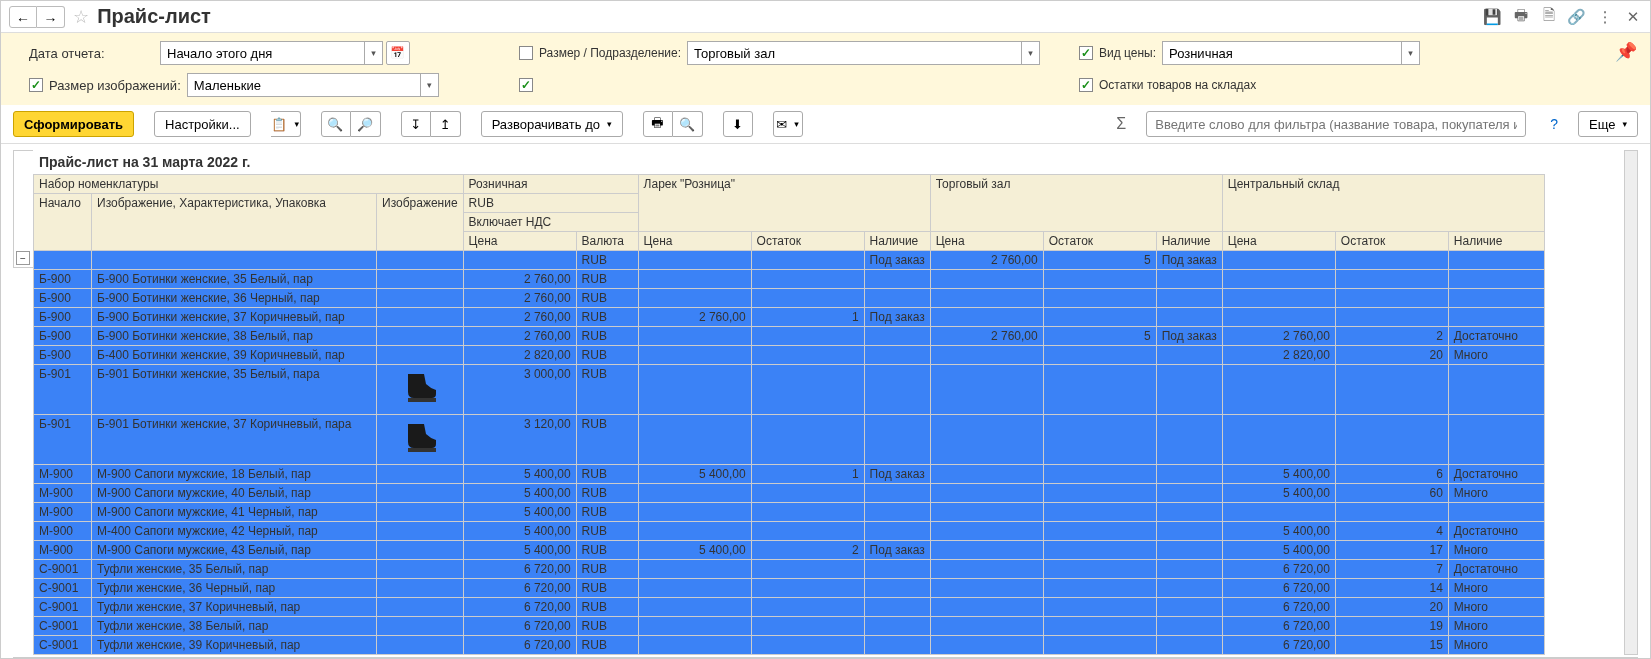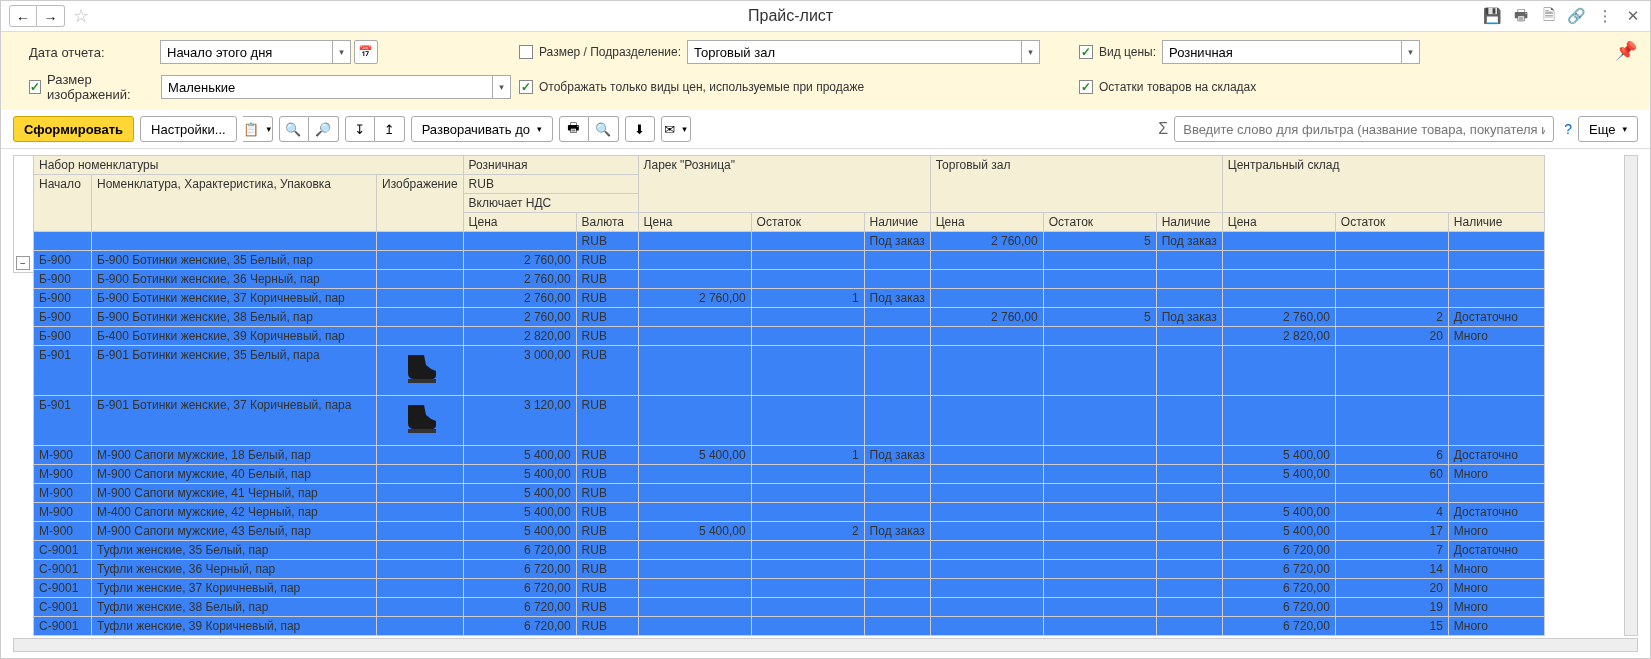--- a/index.html
+++ b/index.html
@@ -3,34 +3,34 @@
 <meta charset="utf-8">
 <style>
 * { box-sizing: border-box; margin: 0; padding: 0; }
 body { font-family: Arial, sans-serif; font-size: 12px; color: #333; background: #fff; }
 .window { width: 1651px; height: 659px; border: 1px solid #ccc; display: flex; flex-direction: column; }
 .titlebar { display: flex; align-items: center; padding: 4px 8px; border-bottom: 1px solid #ddd; background: #fff; }
 .nav-btn { width: 28px; height: 22px; border: 1px solid #bbb; background: #fff; display: inline-flex; align-items: center; justify-content: center; cursor: pointer; font-size: 14px; }
 .nav-btn:first-of-type { border-radius: 3px 0 0 3px; }
 .nav-btn:nth-of-type(2) { border-left: none; border-radius: 0 3px 3px 0; }
 .star { margin: 0 8px; color: #bbb; font-size: 18px; cursor: pointer; }
-.title { font-size: 16px; font-weight: normal; flex: 1; text-align: center; }
+.title { font-size: 20px; font-weight: bold; flex: 1; }
 .tb-icons { display: flex; gap: 10px; align-items: center; }
 .tb-icon { width: 18px; height: 18px; display: inline-flex; align-items: center; justify-content: center; cursor: pointer; color: #666; font-size: 15px; }
 .filters { background: #fff8db; padding: 8px 28px; display: flex; flex-wrap: wrap; gap: 8px 20px; position: relative; }
 .filter-group { display: flex; align-items: center; gap: 6px; }
 .filter-label { font-size: 13px; min-width: 125px; }
 .combo { display: flex; align-items: stretch; }
 .combo input { border: 1px solid #aaa; padding: 3px 6px; font-size: 13px; background: #fff; height: 24px; }
 .combo .dd-btn { width: 18px; border: 1px solid #aaa; border-left: none; background: #fff; display: flex; align-items: center; justify-content: center; cursor: pointer; font-size: 9px; color: #555; }
 .combo .cal-btn { width: 24px; border: 1px solid #aaa; background: #fff; display: flex; align-items: center; justify-content: center; cursor: pointer; font-size: 12px; margin-left: 3px; border-radius: 2px; }
 .chk { width: 14px; height: 14px; border: 1px solid #888; background: #fff; display: inline-flex; align-items: center; justify-content: center; cursor: pointer; }
 .chk.on::after { content: "✓"; color: #1a8f1a; font-size: 12px; font-weight: bold; }
 .pin { position: absolute; top: 8px; right: 12px; font-size: 18px; color: #888; cursor: pointer; }
-.toolbar { display: flex; align-items: center; padding: 6px 12px; gap: 6px; border-bottom: 1px solid #ddd; background: #fff; }
+.toolbar { display: flex; align-items: center; padding: 6px 12px; gap: 20px; border-bottom: 1px solid #ddd; background: #fff; }
 .btn { border: 1px solid #aaa; background: #fff; padding: 4px 10px; font-size: 13px; cursor: pointer; border-radius: 3px; height: 26px; display: inline-flex; align-items: center; gap: 4px; }
 .btn-primary { background: #ffd633; border-color: #cca300; font-weight: bold; }
 .btn-group { display: flex; }
 .btn-group .btn { border-radius: 0; }
 .btn-group .btn:first-child { border-radius: 3px 0 0 3px; }
 .btn-group .btn:last-child { border-radius: 0 3px 3px 0; border-left: none; }
 .btn-icon { width: 30px; justify-content: center; padding: 4px; }
 .ddarrow::after { content: "▾"; font-size: 9px; margin-left: 3px; }
 .spacer { flex: 1; }
 .filter-input { border: 1px solid #aaa; padding: 4px 8px; font-size: 13px; width: 380px; height: 26px; border-radius: 3px; }
@@ -84,21 +84,21 @@
       <span class="tb-icon">✕</span>
     </div>
   </div>
 
   <div class="filters">
     <span class="pin">📌</span>
 
     <div class="filter-group" style="width:470px">
       <span class="filter-label">Дата отчета:</span>
       <div class="combo">
-        <input style="width: 173px;" value="Начало этого дня">
+        <input style="width: 205px;" value="Начало этого дня">
         <span class="dd-btn">▾</span>
         <span class="cal-btn">📅</span>
       </div>
     </div>
 
     <div class="filter-group" style="width:540px">
       <span class="chk"></span>
       <span>Размер / Подразделение:</span>
       <div class="combo">
         <input style="width: 335px;" value="Торговый зал">
@@ -112,28 +112,27 @@
       <div class="combo">
         <input style="width: 240px;" value="Розничная">
         <span class="dd-btn">▾</span>
       </div>
     </div>
 
     <div class="filter-group" style="width:470px">
       <span class="chk on"></span>
       <span class="filter-label" style="min-width:108px">Размер изображений:</span>
       <div class="combo">
-        <input style="width: 332px;" value="Маленькие">
+        <input style="width: 234px;" value="Маленькие">
         <span class="dd-btn">▾</span>
       </div>
     </div>
 
     <div class="filter-group" style="width:540px">
       <span class="chk on"></span>
-      <span>Отображать только виды цен, используемые при продаже</span>
     </div>
 
     <div class="filter-group">
       <span class="chk on"></span>
       <span>Остатки товаров на складах</span>
     </div>
   </div>
 
   <div class="toolbar">
     <button class="btn btn-primary">Сформировать</button>
@@ -164,20 +163,21 @@
   </div>
 
   <div class="report-wrap">
     <div class="report-area">
       <div class="report-left">
         <div class="grid-outer">
           <div class="tree-col">
             <div class="tree-toggle">−</div>
           </div>
           <div>
+            <div class="report-title">Прайс-лист на 31 марта 2022 г.</div>
             <table>
               <colgroup>
                 <col class="col-art">
                   <col class="col-nom">
                   <col class="col-img">
                 <col class="col-price">
                   <col class="col-cur">
                 <col class="col-lr-price">
                   <col class="col-lr-ost">
                   <col class="col-lr-nal">
@@ -191,21 +191,21 @@
               <thead>
                 <tr>
                   <th colspan="3">Набор номенклатуры</th>
                   <th colspan="2">Розничная</th>
                   <th colspan="3" rowspan="3">Ларек "Розница"</th>
                   <th colspan="3" rowspan="3">Торговый зал</th>
                   <th colspan="3" rowspan="3">Центральный склад</th>
                 </tr>
                 <tr>
                   <th rowspan="3">Начало</th>
-                  <th rowspan="3">Номенклатура, Характеристика, Упаковка</th>
+                  <th rowspan="3">Изображение, Характеристика, Упаковка</th>
                   <th rowspan="3">Изображение</th>
                   <th colspan="2">RUB</th>
                 </tr>
                 <tr>
                   <th colspan="2">Включает НДС</th>
                 </tr>
                 <tr>
                   <th>Цена</th>
                   <th>Валюта</th>
                   <th>Цена</th>

